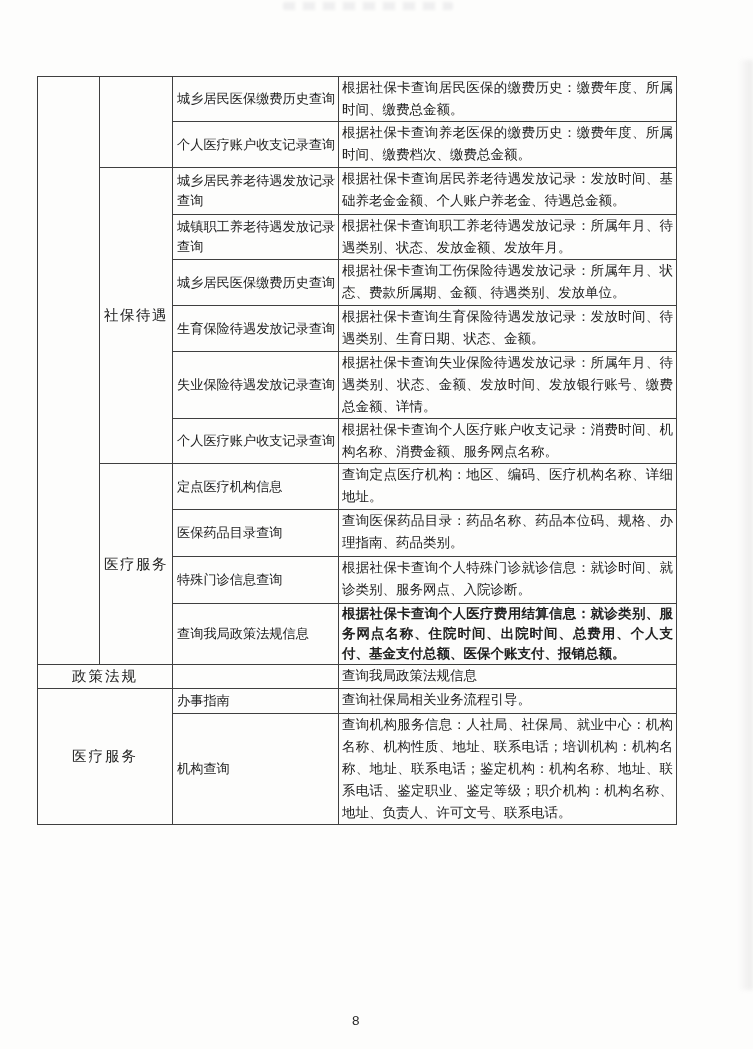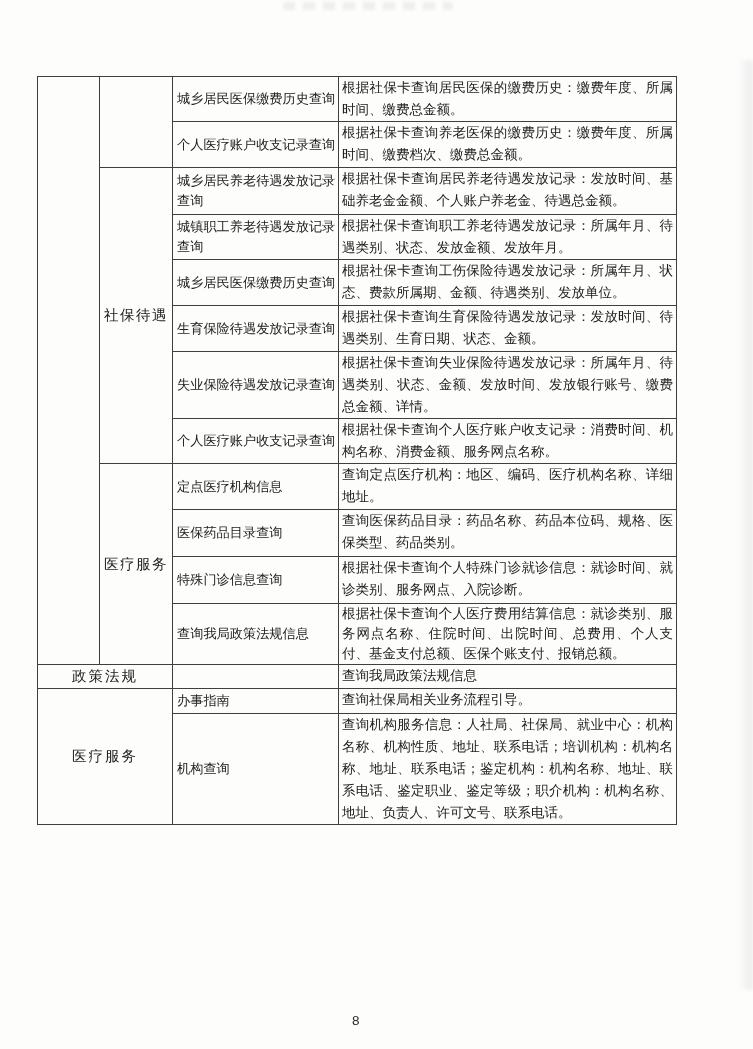--- a/index.html
+++ b/index.html
@@ -43,21 +43,21 @@
   td.merged{letter-spacing:2px;font-size:14.5px;}
   td.item{
     font-size:13.2px;line-height:20px;
     padding:0 2px 0 4px;vertical-align:middle;color:#212121;
   }
   td.desc{
     font-size:13.5px;line-height:22px;
     padding:0 3px;vertical-align:top;
     text-align:justify;color:#212121;
   }
-  td.desc.tight{line-height:20px;}
+  td.desc.tight{line-height:20px;font-weight:bold;}
   .pagenum{
     position:absolute;left:352px;top:1013px;
     font-family:"Liberation Sans","DejaVu Sans",sans-serif;
     font-size:13.5px;color:#2a2a2a;
   }
 </style>
 </head>
 <body>
 
 <div class="paper">
@@ -107,21 +107,21 @@
         <td class="item">个人医疗账户收支记录查询</td>
         <td class="desc">根据社保卡查询个人医疗账户收支记录：消费时间、机构名称、消费金额、服务网点名称。</td>
       </tr>
       <tr class="h46">
         <td class="cat" rowspan="4">医疗服务</td>
         <td class="item">定点医疗机构信息</td>
         <td class="desc">查询定点医疗机构：地区、编码、医疗机构名称、详细地址。</td>
       </tr>
       <tr class="h47">
         <td class="item">医保药品目录查询</td>
-        <td class="desc">查询医保药品目录：药品名称、药品本位码、规格、医保类型、药品类别。</td>
+        <td class="desc">查询医保药品目录：药品名称、药品本位码、规格、办理指南、药品类别。</td>
       </tr>
       <tr class="h47">
         <td class="item">特殊门诊信息查询</td>
         <td class="desc">根据社保卡查询个人特殊门诊就诊信息：就诊时间、就诊类别、服务网点、入院诊断。</td>
       </tr>
       <tr class="h61">
         <td class="item">查询我局政策法规信息</td>
         <td class="desc tight">根据社保卡查询个人医疗费用结算信息：就诊类别、服务网点名称、住院时间、出院时间、总费用、个人支付、基金支付总额、医保个账支付、报销总额。</td>
       </tr>
       <tr class="h24">

